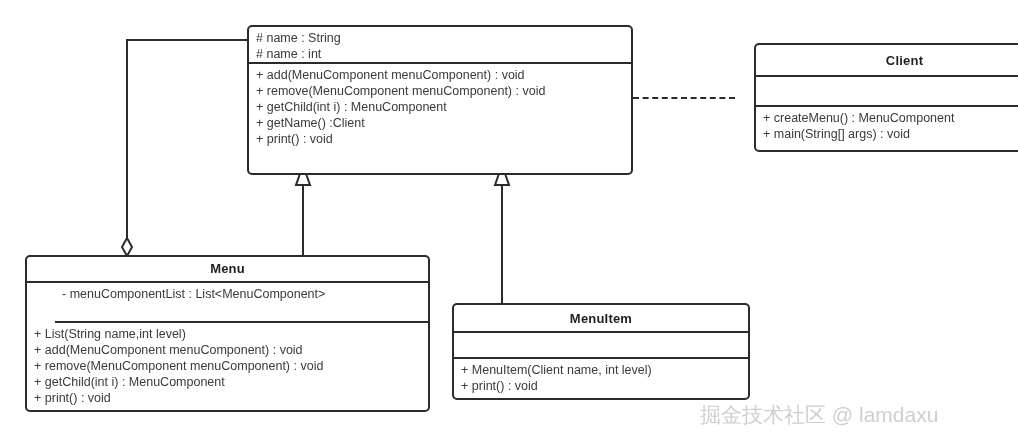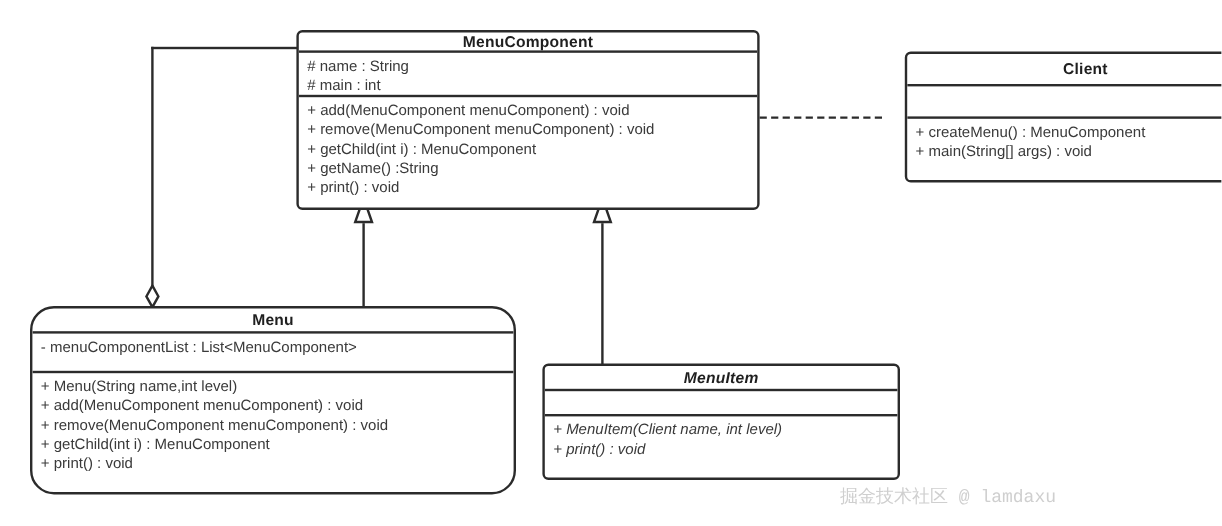--- a/index.html
+++ b/index.html
@@ -39,21 +39,21 @@
     border-bottom: 2px solid #2b2b2b;
     letter-spacing: 0.2px;
   }
   .uml-attrs {
     box-sizing: border-box;
     border-bottom: 2px solid #2b2b2b;
     padding: 3px 7px 4px 7px;
   }
   .uml-ops {
     box-sizing: border-box;
-    padding: 3px 7px 16px 7px;
+    padding: 3px 7px 4px 7px;
     flex: 1 1 auto;
   }
   .uml-line {
     font-size: 12.5px;
     line-height: 16px;
     color: #3a3a3a;
     white-space: pre;
   }
   .edge {
     position: absolute;
@@ -70,24 +70,24 @@
     position: absolute;
     width: 0;
     height: 0;
   }
   .tri-open svg { display: block; }
   .diamond-open { position: absolute; }
   .diamond-open svg { display: block; }
   .watermark {
     position: absolute;
     color: #cfcfcf;
-    font-size: 15px;
+    font-size: 21px;
     line-height: 22px;
     white-space: nowrap;
-    font-family: Liberation Mono, monospace;
+    font-family: Liberation Sans, sans-serif;
     user-select: none;
   }
 </style>
 </head>
 <body>
 
 <div id="canvas">
 
   <div class="edge edge-h" style="left:126px; top:39px; width:123px;"></div>
   <div class="edge edge-v" style="left:126px; top:39px; height:207px;"></div>
@@ -107,58 +107,57 @@
   <div class="edge edge-v" style="left:501px; top:186px; height:118px;"></div>
   <div class="tri-open" style="left:493px; top:163px;">
     <svg width="18" height="24" viewBox="0 0 18 24">
       <polygon points="9,2 16,22 2,22" fill="#ffffff" stroke="#2b2b2b" stroke-width="2"></polygon>
     </svg>
   </div>
 
   <div class="edge-dashed-h" style="left:633px; top:97px; width:102px;"></div>
 
   <div class="uml-class" style="left:247px; top:25px; width:386px; height:150px;">
-    <div class="uml-title" style="height:30px;">MenuComponent</div>
     <div class="uml-attrs" style="height:37px;">
       <div class="uml-line"># name : String</div>
-      <div class="uml-line"># main : int</div>
+      <div class="uml-line"># name : int</div>
     </div>
     <div class="uml-ops">
       <div class="uml-line">+ add(MenuComponent menuComponent) : void</div>
       <div class="uml-line">+ remove(MenuComponent menuComponent) : void</div>
       <div class="uml-line">+ getChild(int i) : MenuComponent</div>
-      <div class="uml-line">+ getName() :String</div>
+      <div class="uml-line">+ getName() :Client</div>
       <div class="uml-line">+ print() : void</div>
     </div>
   </div>
 
   <div class="uml-class" style="left:754px; top:43px; width:301px; height:109px;">
     <div class="uml-title" style="height:32px;">Client</div>
     <div class="uml-attrs" style="height:30px;"></div>
     <div class="uml-ops">
       <div class="uml-line">+ createMenu() : MenuComponent</div>
       <div class="uml-line">+ main(String[] args) : void</div>
     </div>
   </div>
 
-  <div class="uml-class" style="left:25px; top:255px; width:405px; height:157px;border-radius:20px;">
+  <div class="uml-class" style="left:25px; top:255px; width:405px; height:157px;">
     <div class="uml-title" style="height:28px;">Menu</div>
-    <div class="uml-attrs" style="height:43px;">
+    <div class="uml-attrs" style="height:43px;margin-left:28px;">
       <div class="uml-line">- menuComponentList : List&lt;MenuComponent&gt;</div>
     </div>
     <div class="uml-ops">
-      <div class="uml-line">+ Menu(String name,int level)</div>
+      <div class="uml-line">+ List(String name,int level)</div>
       <div class="uml-line">+ add(MenuComponent menuComponent) : void</div>
       <div class="uml-line">+ remove(MenuComponent menuComponent) : void</div>
       <div class="uml-line">+ getChild(int i) : MenuComponent</div>
       <div class="uml-line">+ print() : void</div>
     </div>
   </div>
 
-  <div class="uml-class" style="left:452px; top:303px; width:298px; height:97px;font-style:italic;">
+  <div class="uml-class" style="left:452px; top:303px; width:298px; height:97px;">
     <div class="uml-title" style="height:30px;">MenuItem</div>
     <div class="uml-attrs" style="height:27px;"></div>
     <div class="uml-ops">
       <div class="uml-line">+ MenuItem(Client name, int level)</div>
       <div class="uml-line">+ print() : void</div>
     </div>
   </div>
 
   <div class="watermark" style="left:700px; top:404px;">掘金技术社区 @ lamdaxu</div>
 

